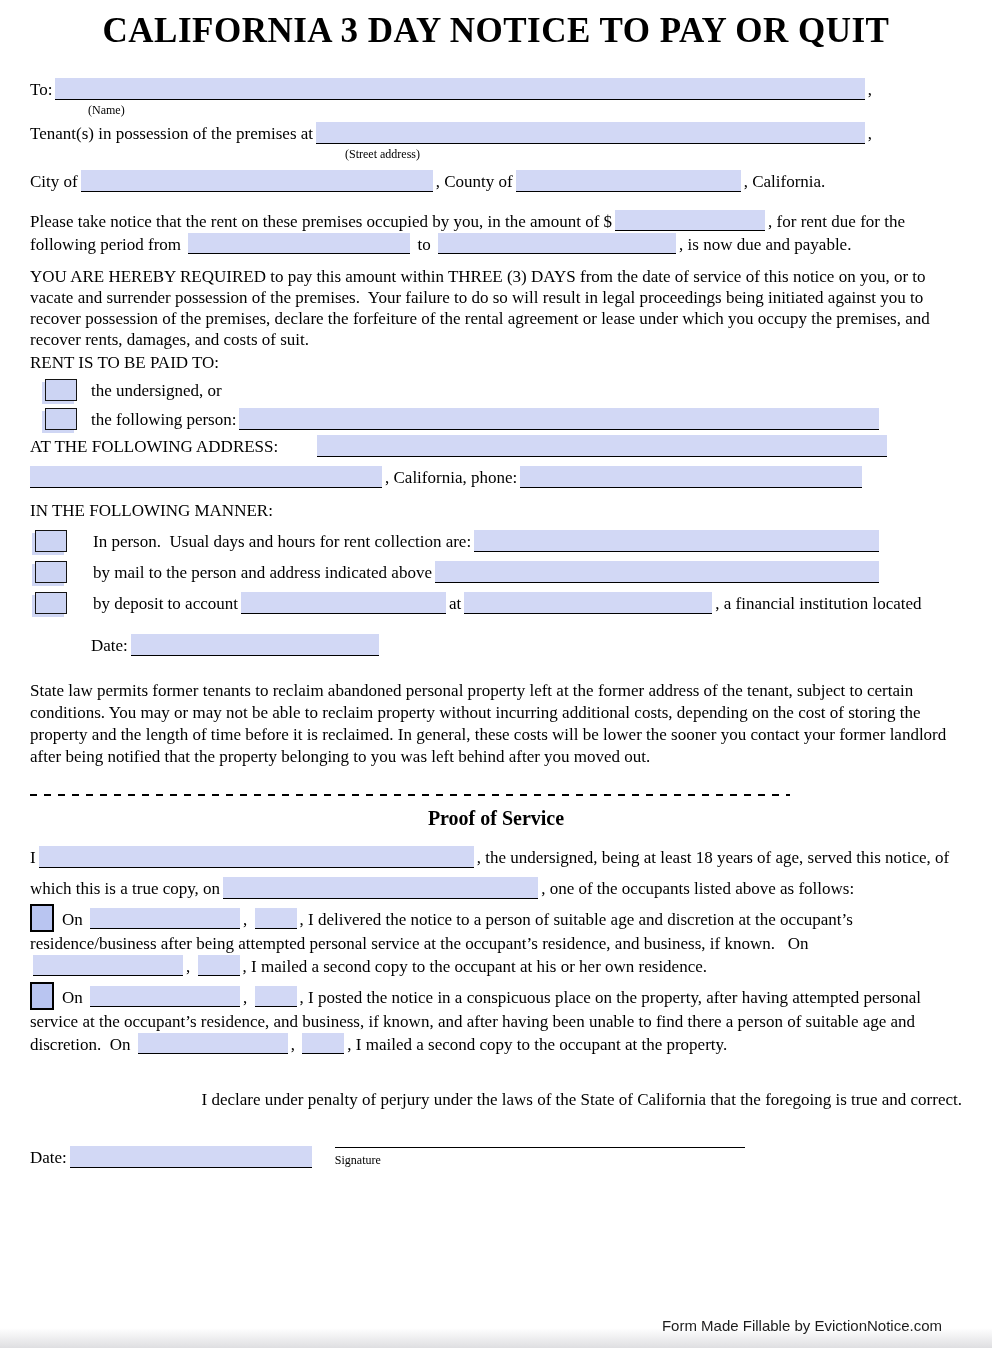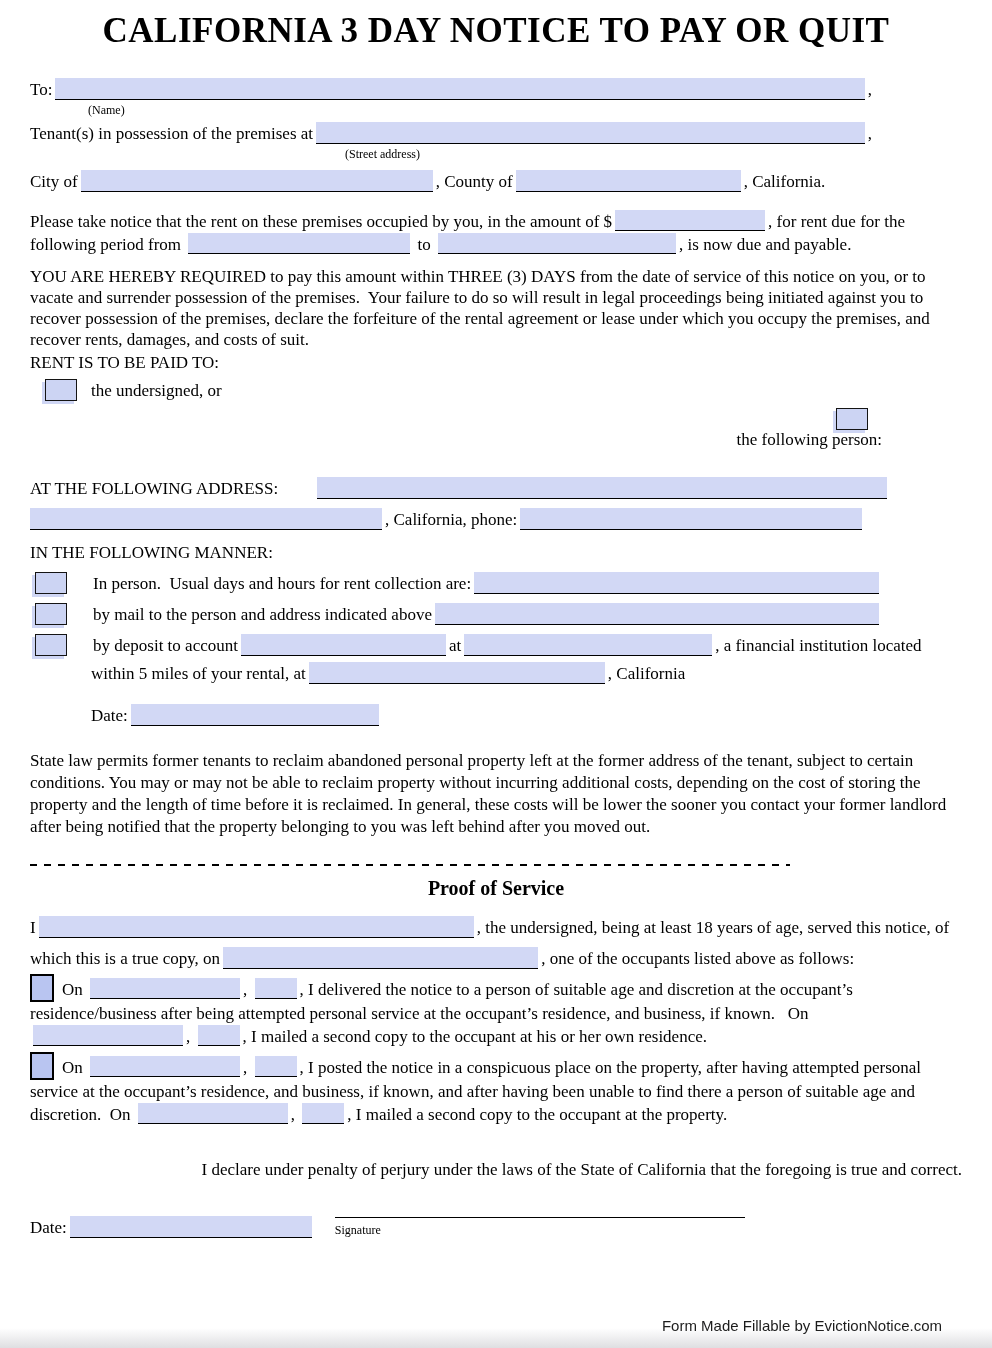--- a/index.html
+++ b/index.html
@@ -87,21 +87,21 @@
 
     <p class="body" style="margin-top:10px;">YOU ARE HEREBY REQUIRED to pay this amount within THREE (3) DAYS from the date of service of this notice on you, or to vacate and surrender possession of the premises.&nbsp; Your failure to do so will result in legal proceedings being initiated against you to recover possession of the premises, declare the forfeiture of the rental agreement or lease under which you occupy the premises, and recover rents, damages, and costs of suit.</p>
 
     <div class="lbl" style="margin-top:3px;">RENT IS TO BE PAID TO:</div>
 
     <div class="row" style="margin-top:6px; margin-left:15px;">
       <span class="cb" style="margin-right:14px;"></span>
       <span class="lbl">the undersigned, or</span>
     </div>
 
-    <div class="row" style="margin-top:7px; margin-left:15px; padding-right:80px;flex-direction:column;">
+    <div class="row" style="margin-top:7px; margin-left:15px; padding-right:80px;">
       <span class="cb" style="margin-right:14px;"></span>
       <span class="lbl">the following person:</span>
       <span class="field grow"></span>
     </div>
 
     <div class="row" style="margin-top:5px; padding-right:72px;gap:36px;">
       <span class="lbl">AT THE FOLLOWING ADDRESS:</span>
       <span class="field grow"></span>
     </div>
 
@@ -127,25 +127,20 @@
 
     <div class="row" style="margin-top:9px; margin-left:5px;">
       <span class="cb" style="margin-right:26px;"></span>
       <span class="lbl">by deposit to account</span>
       <span class="field" style="width:205px;"></span>
       <span class="lbl">at</span>
       <span class="field" style="width:248px;"></span>
       <span class="lbl">, a financial institution located</span>
     </div>
 
-    <div class="row" style="margin-top:6px; margin-left:61px;">
-      <span class="lbl">within 5 miles of your rental, at</span>
-      <span class="field" style="width:296px;"></span>
-      <span class="lbl">, California</span>
-    </div>
 
 
     <div class="row" style="margin-top:20px; margin-left:61px;">
       <span class="lbl">Date:</span>
       <span class="field" style="width:248px;"></span>
     </div>
 
     <p class="body" style="margin-top:24px; line-height:22px;">State law permits former tenants to reclaim abandoned personal property left at the former address of the tenant, subject to certain conditions. You may or may not be able to reclaim property without incurring additional costs, depending on the cost of storing the property and the length of time before it is reclaimed. In general, these costs will be lower the sooner you contact your former landlord after being notified that the property belonging to you was left behind after you moved out.</p>
 
     <div class="divider"></div>

